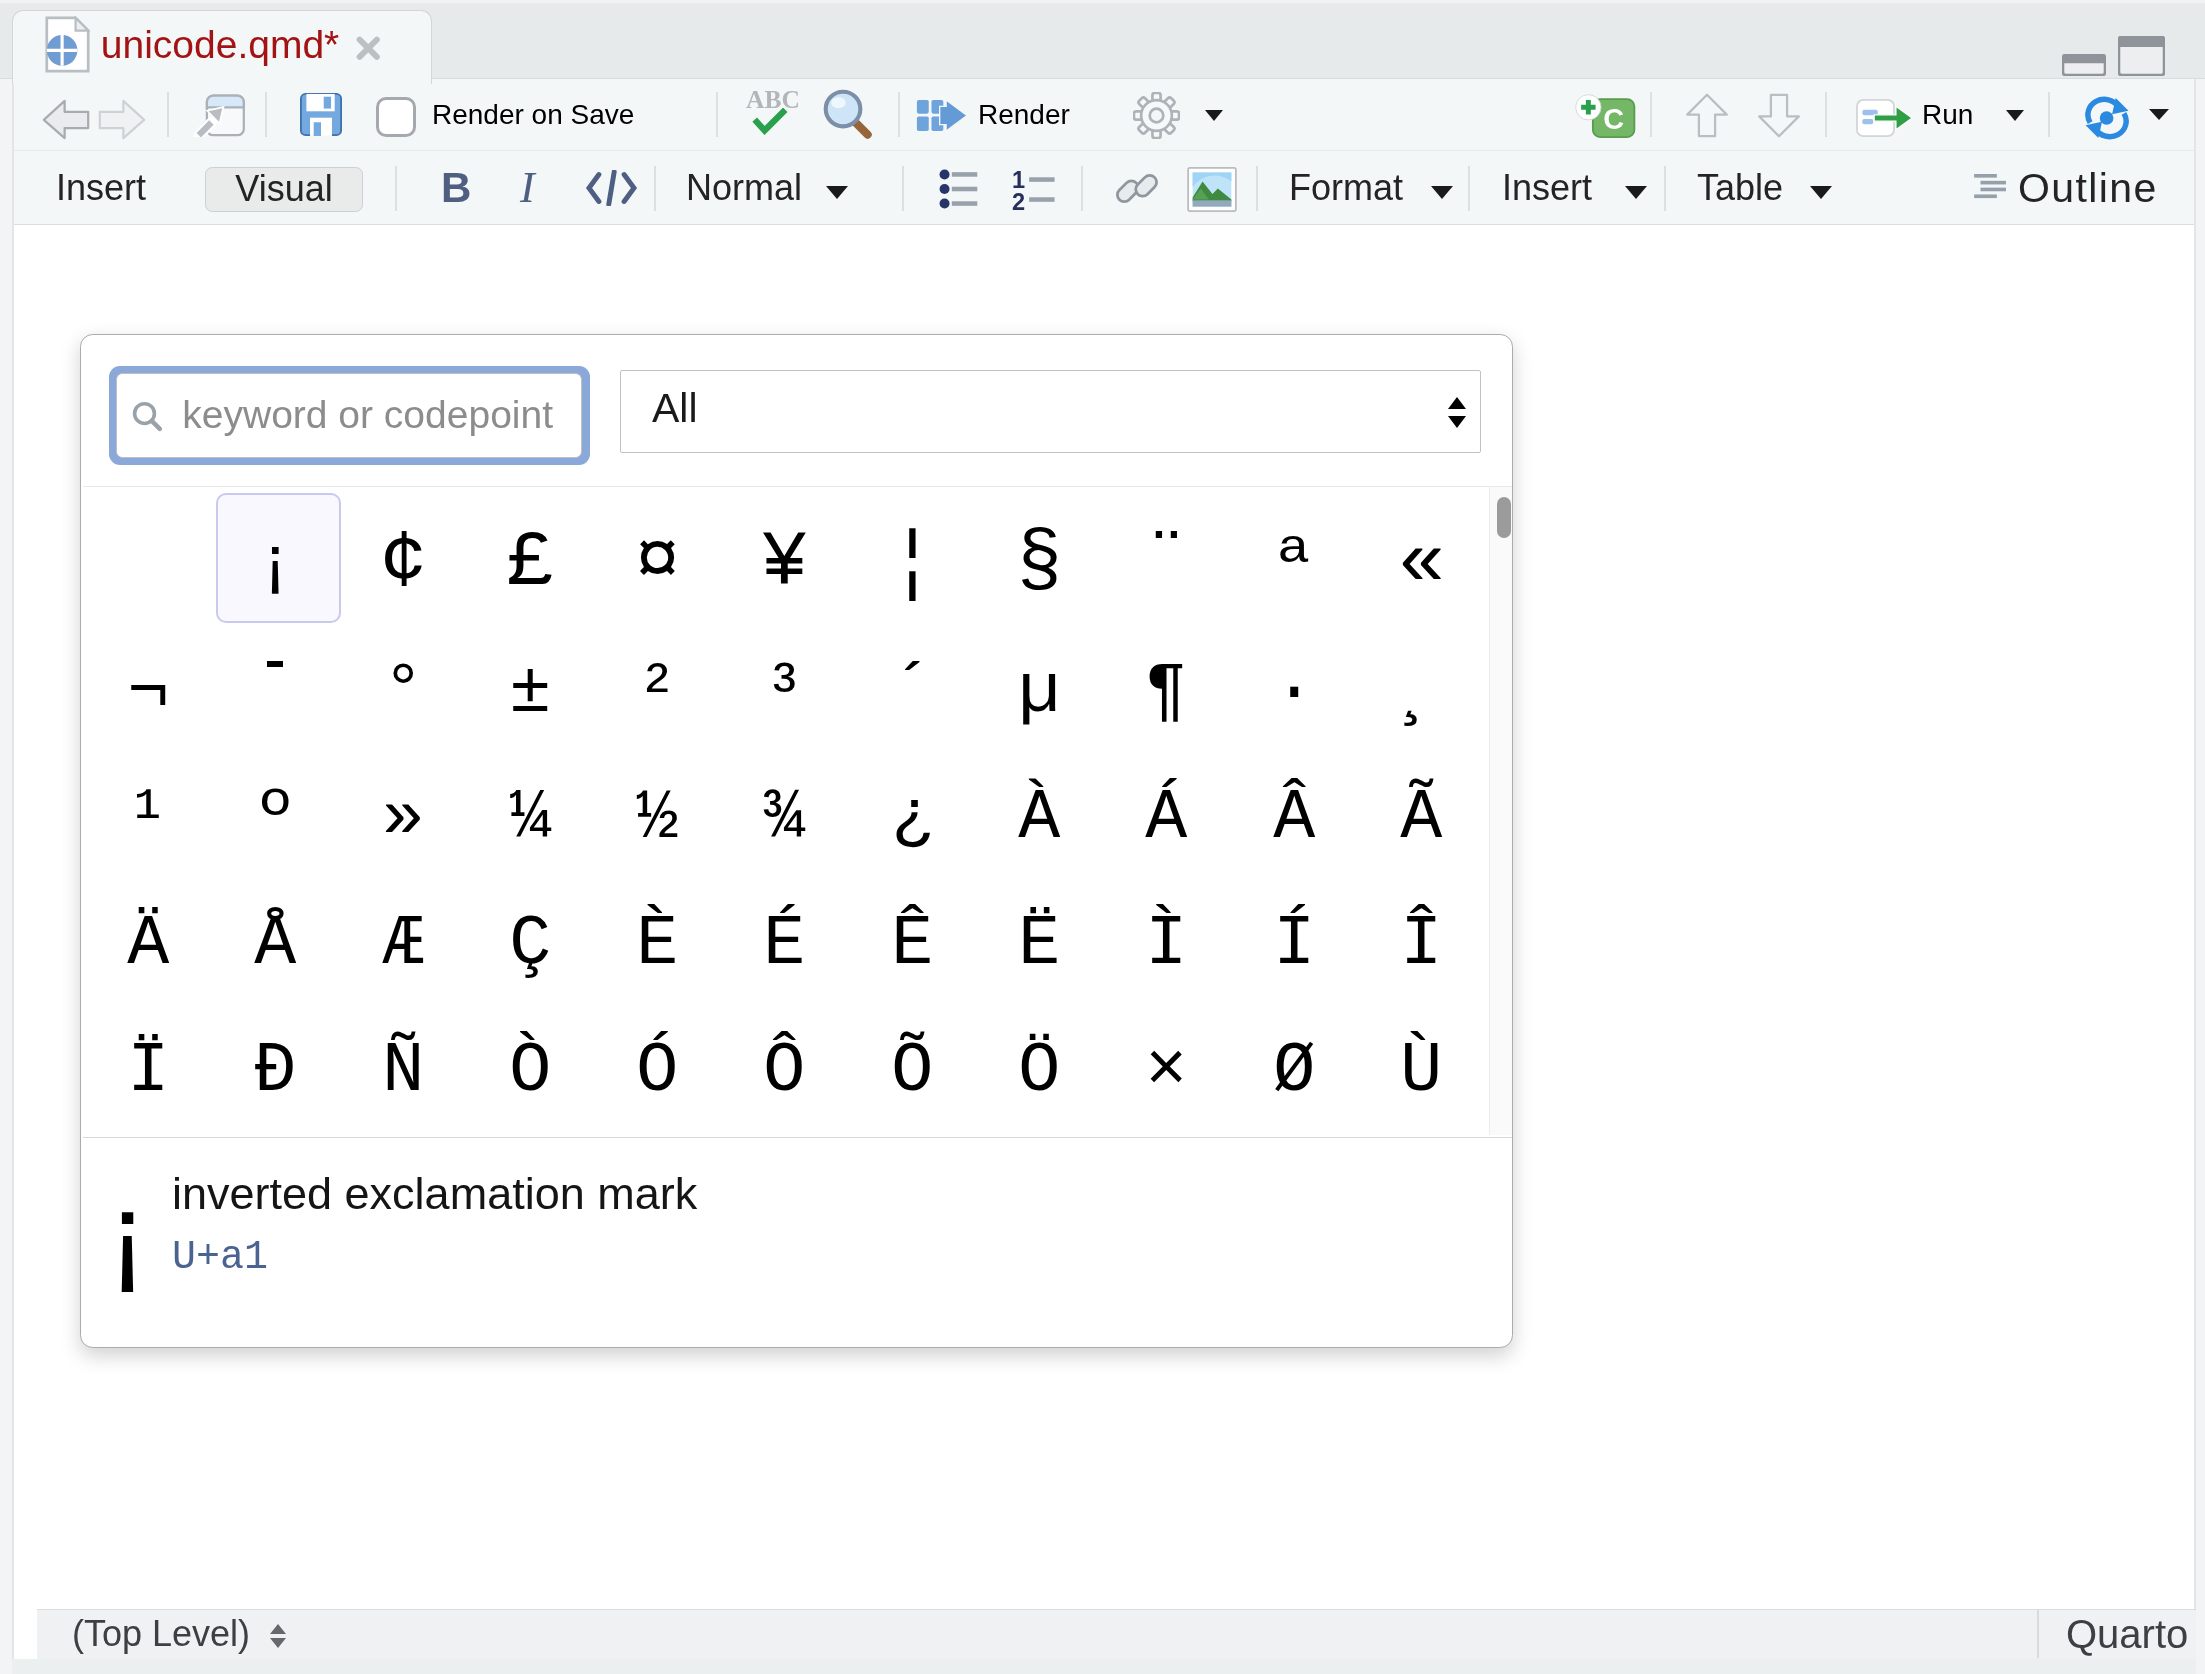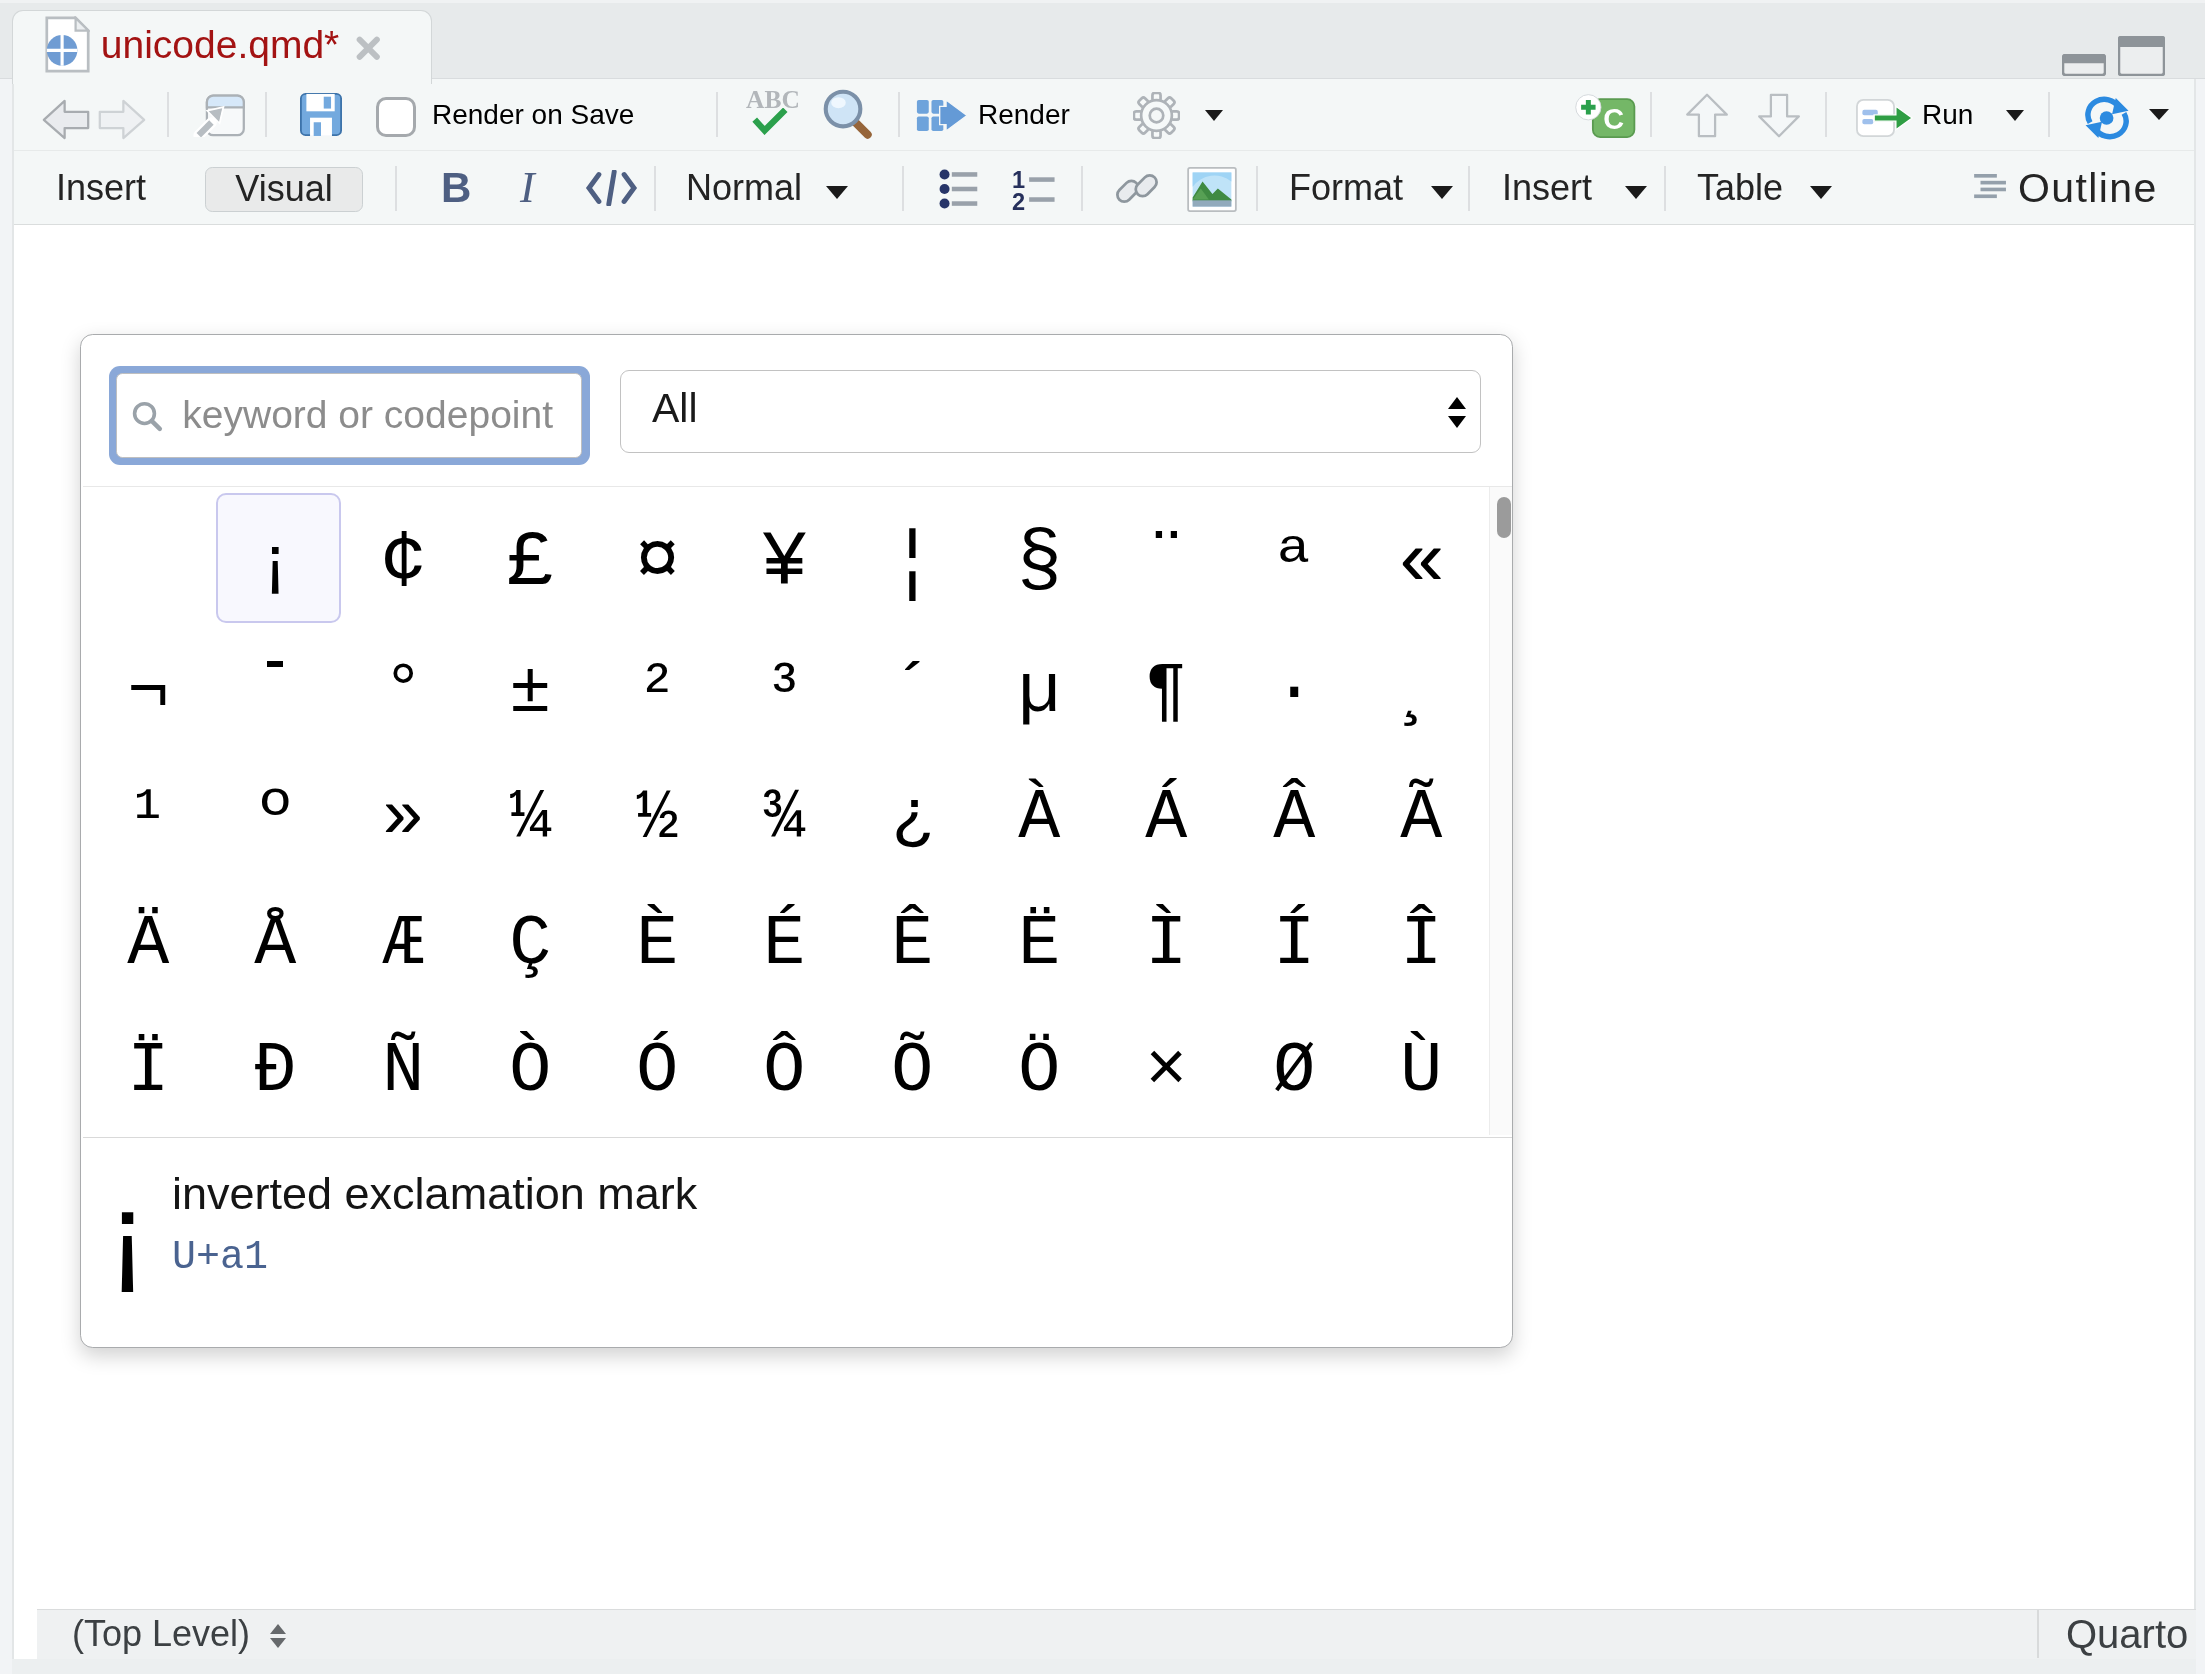--- a/index.html
+++ b/index.html
@@ -21,21 +21,21 @@
   
   #content{position:absolute;left:0;top:225px;width:2206px;height:1384px;background:#fff;}
   .paneborder{position:absolute;top:79px;height:1580px;width:1.8px;background:#e3e6e7;}
   
   #dialog{position:absolute;left:80px;top:109px;width:1433px;height:1014px;background:#fff;
           border:1.8px solid #a9abad;border-radius:12.7px;box-sizing:border-box;
           box-shadow:0 7.3px 20px rgba(0,0,0,0.18);}
   #searchring{position:absolute;left:28px;top:31px;width:481px;height:99px;background:#8aa8d8;border-radius:11px;}
   #searchbox{position:absolute;left:7.3px;top:7.3px;width:466px;height:85px;background:#fff;border:1.8px solid #bfbfbf;border-radius:6.4px;box-sizing:border-box;}
   #searchph{position:absolute;left:65px;top:0;height:81px;line-height:81px;font-size:39px;color:#8c8c8c;}
-  #allsel{position:absolute;left:539px;top:35px;width:861px;height:83px;background:#fff;border:1.8px solid #c2c2c2;border-radius:9px;box-sizing:border-box;}
+  #allsel{position:absolute;left:539px;top:35px;width:861px;height:83px;background:#fff;border:1.8px solid #c2c2c2;border-radius:2px;box-sizing:border-box;}
   #alltext{position:absolute;left:31px;top:0;height:74px;line-height:74px;font-size:41px;color:#1a1a1a;}
   #gridarea{position:absolute;left:1.8px;top:151px;width:1429px;height:652px;border-top:1.8px solid #e8e8e8;border-bottom:1.8px solid #d9d9d9;box-sizing:border-box;}
   .cell{position:absolute;width:127px;height:126px;text-align:center;line-height:143px;font-size:70px;color:#000;font-family:"Liberation Mono",monospace;}
   .cg{display:inline-block;}
   .r1big{font-size:78px !important;line-height:139px !important;}
   #selcell{position:absolute;left:133px;top:6.4px;width:125px;height:130px;background:#f8f8fe;border:2.7px solid #c9c8ee;border-radius:10px;box-sizing:border-box;}
   #vscroll{position:absolute;right:0px;top:0px;width:23px;height:648px;background:#fafafa;border-left:1.8px solid #ececec;box-sizing:border-box;}
   #vthumb{position:absolute;right:0.9px;top:10px;width:13.6px;height:41px;background:#9b9b9b;border-radius:7.3px;}
   #preview{position:absolute;left:0px;top:803px;width:1429px;height:207px;}
   

